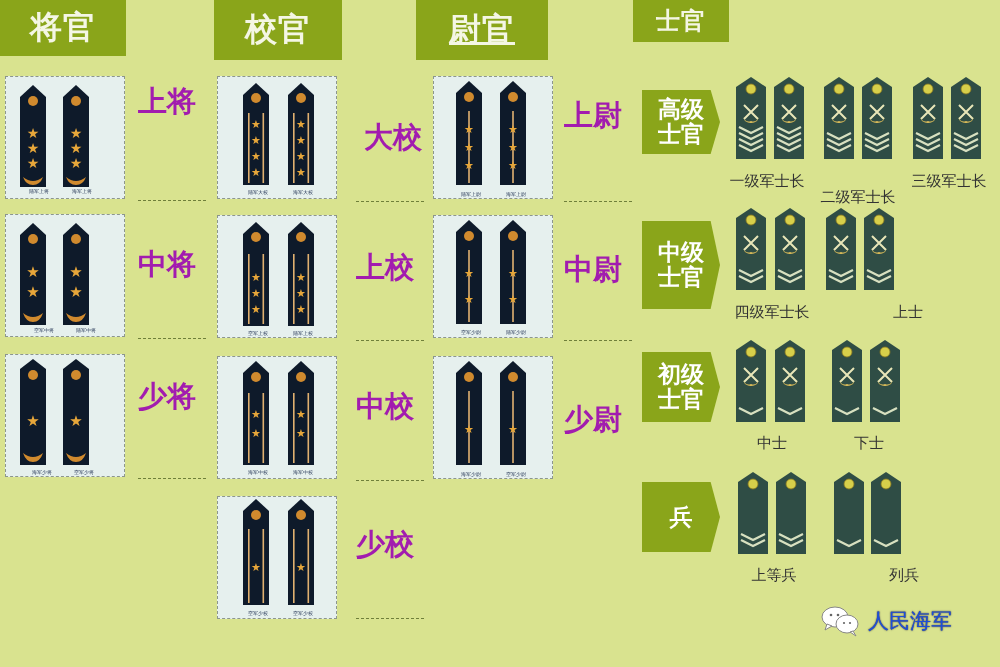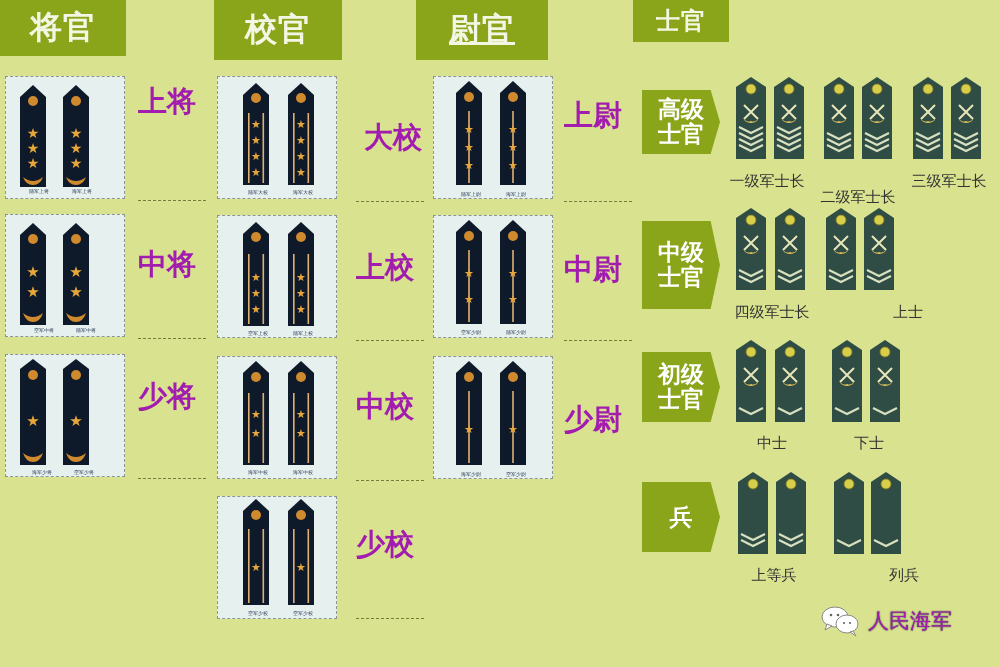--- a/index.html
+++ b/index.html
@@ -36,21 +36,21 @@
     display: flex; align-items: center; justify-content: center; text-align: center;
     clip-path: polygon(0 0, 88% 0, 100% 50%, 88% 100%, 0 100%);
   }
   .nco-cap {
     position: absolute; font-size: 15px; color: #333; white-space: nowrap;
     text-align: center; transform: translateX(-50%);
   }
   .watermark {
     position: absolute; left: 820px; right: 0; top: 605px;
     display: flex; align-items: center; gap: 6px;
-    color: #a21caf; font-size: 21px;
+    color: #1d4ed8; font-size: 21px;
     text-shadow: 0 0 2px #666, 0 0 1px #333;
   }
 </style>
 </head>
 <body>
 
 <div class="cat-header" style="left:0;top:0;width:126px;height:56px;font-size:32px;">将官</div>
 <div class="cat-header" style="left:214px;top:0;width:128px;height:60px;font-size:32px;">校官</div>
 <div class="cat-header" style="left:416px;top:0;width:132px;height:60px;font-size:32px;text-decoration:underline;">尉官</div>
 <div class="cat-header" style="left:633px;top:0;width:96px;height:42px;font-size:24px;">士官</div>

